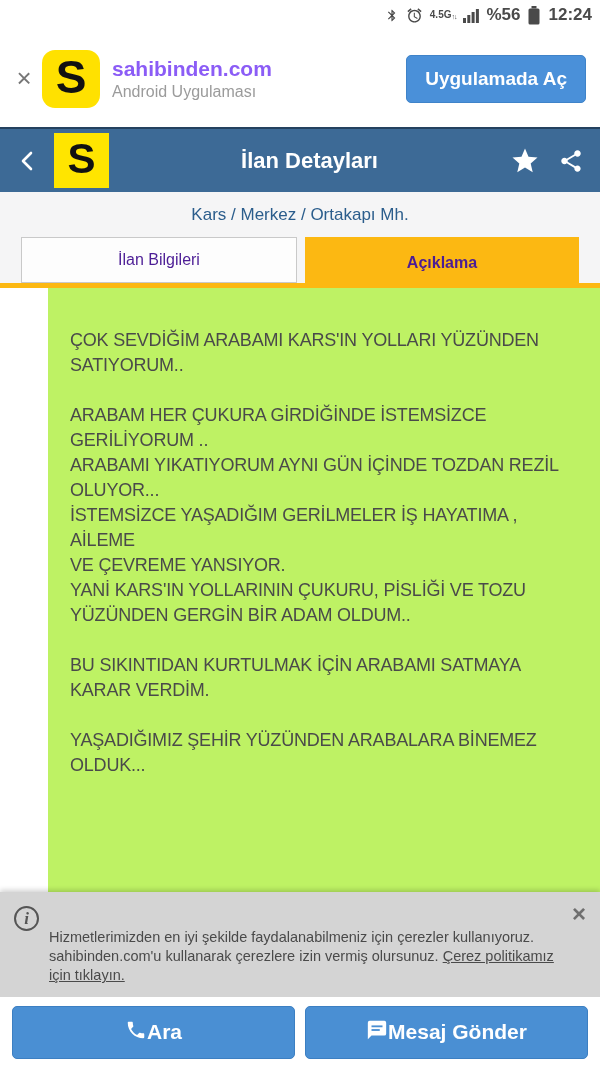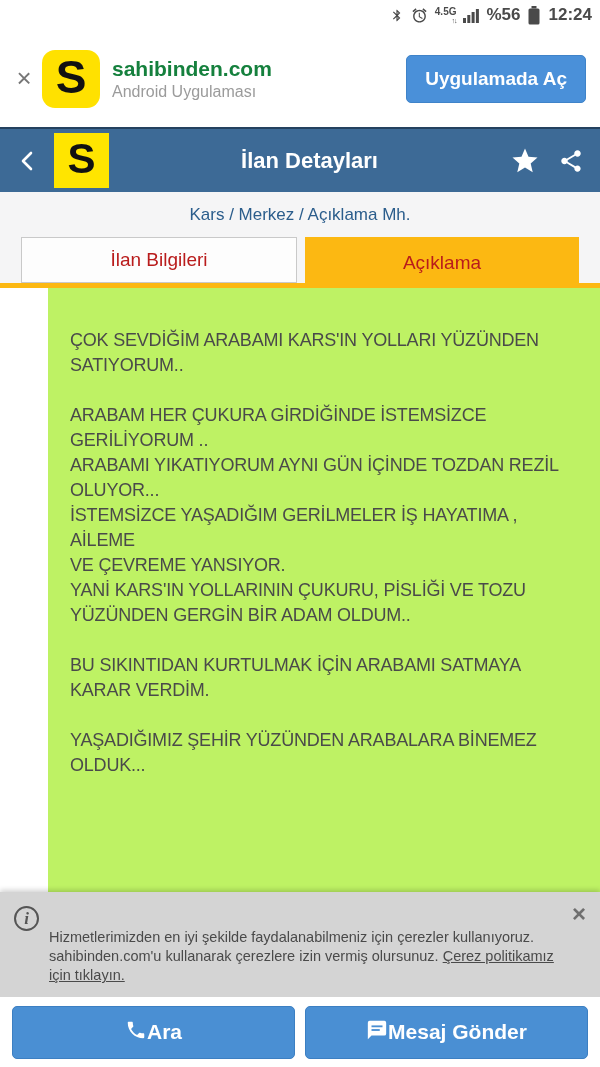--- a/index.html
+++ b/index.html
@@ -4,35 +4,35 @@
 <style>
   * { margin:0; padding:0; box-sizing:border-box; }
   html,body { width:600px; height:1067px; overflow:hidden; }
   body { font-family:"Liberation Sans", sans-serif; background:#fff; }
   .page { width:600px; height:1067px; display:flex; flex-direction:column; overflow:hidden; }
 
   
   .status-bar { height:30px; background:#fff; display:flex; align-items:center;
     justify-content:flex-end; gap:7px; padding:0 8px 0 0; color:#4a4a4a; flex:0 0 auto; }
   .status-bar svg { display:block; }
-  .net { display:flex; flex-direction:column; align-items:flex-end; line-height:1; }
+  .net { display:flex; align-items:flex-end; line-height:1; }
   .net .lbl { font-size:10px; font-weight:bold; }
   .net .arrows { font-size:7px; letter-spacing:-1px; }
   .st-num { font-size:17px; font-weight:bold; }
   .st-time { font-size:17px; font-weight:bold; margin-left:2px; }
 
   
   .app-banner { height:97px; background:#fff; display:flex; align-items:center;
     padding:0 14px 0 10px; flex:0 0 auto; }
   .banner-close { font-size:26px; color:#777; width:28px; text-align:center; cursor:pointer; }
   .logo-rounded { width:58px; height:58px; background:#ffe100; border-radius:13px;
     display:flex; align-items:center; justify-content:center; margin:0 12px 0 4px; }
   .logo-rounded span { font-size:46px; font-weight:900; color:#111; line-height:1; padding-bottom:4px; }
   .banner-text { flex:1; min-width:0; }
-  .banner-title { font-size:21px; font-weight:bold; color:#15803d; }
+  .banner-title { font-size:21px; font-weight:bold; color:#8b5cf6; }
   .banner-sub { font-size:16px; color:#9b9b9b; margin-top:2px; }
   .open-app { background:#4a90d9; color:#fff; border:1px solid #3f83c9; border-radius:5px;
     font-size:19px; font-weight:bold; padding:12px 18px; font-family:inherit; cursor:pointer; }
 
   
   .header { height:65px; background:#3d6a96; border-top:2px solid #24415f;
     display:flex; align-items:center; padding:0 16px; flex:0 0 auto; }
   .back-btn { width:34px; display:flex; align-items:center; cursor:pointer; }
   .logo-square { width:55px; height:55px; background:#ffe500; display:flex;
     align-items:center; justify-content:center; margin-left:4px; }
@@ -44,23 +44,23 @@
   
   .breadcrumb { height:45px; background:#f5f5f6; display:flex; align-items:center;
     justify-content:center; color:#2b5d8c; font-size:17px; flex:0 0 auto; }
 
   
   .tabs { position:relative; height:51px; background:#f5f5f6; display:flex;
     align-items:flex-start; gap:8px; padding:0 21px; flex:0 0 auto; }
   .tabs::after { content:""; position:absolute; left:0; right:0; bottom:0; height:5px;
     background:#fcb812; }
   .tab { flex:1; height:46px; background:#fdfdfd; border:1px solid #c9c9c9;
-    display:flex; align-items:center; justify-content:center; font-size:19px; color:#b91c1c;
+    display:flex; align-items:center; justify-content:center; font-size:16px; color:#4c1d95;
     cursor:pointer; }
-  .tab.active { height:51px; background:#fcb812; border:none; z-index:1; font-weight:normal; }
+  .tab.active { height:51px; background:#fcb812; border:none; z-index:1; font-weight:bold; }
 
   
   .content { flex:1 1 auto; background:#bef264; padding:40px 22px 10px 22px; overflow:hidden;
     color:#4a4a4a; font-size:18px; line-height:25px; letter-spacing:-0.2px;margin-left:48px; }
   .para { margin-bottom:25px; }
 
   
   .cookie-bar { flex:0 0 auto; background:#d4d4d4; box-shadow:0 -2px 5px rgba(0,0,0,.18);
     display:flex; align-items:flex-start; gap:10px; padding:12px 14px 12px 14px; }
   .info-icon { width:25px; height:25px; border:2px solid #555; border-radius:50%;
@@ -147,21 +147,21 @@
           </svg>
       </span>
       <span class="icon-btn">
         <svg width="26" height="26" viewBox="0 0 24 24">
             <path fill="#fff" d="M18 16.08c-.76 0-1.44.3-1.96.77L8.91 12.7c.05-.23.09-.46.09-.7s-.04-.47-.09-.7l7.05-4.11c.54.5 1.25.81 2.04.81 1.66 0 3-1.34 3-3s-1.34-3-3-3-3 1.34-3 3c0 .24.04.47.09.7L8.04 9.81C7.5 9.31 6.79 9 6 9c-1.66 0-3 1.34-3 3s1.34 3 3 3c.79 0 1.5-.31 2.04-.81l7.12 4.16c-.05.21-.08.43-.08.65 0 1.61 1.31 2.92 2.92 2.92 1.61 0 2.92-1.31 2.92-2.92s-1.31-2.92-2.92-2.92z"></path>
           </svg>
       </span>
     </div>
   </div>
 
-  <div class="breadcrumb">Kars / Merkez / Açıklama Mh.</div>
+  <div class="breadcrumb">Kars / Merkez / Ortakapı Mh.</div>
 
   <div class="tabs">
     <div class="tab">İlan Bilgileri</div>
     <div class="tab active">Açıklama</div>
   </div>
 
   <div class="content">
       <div class="para">ÇOK SEVDİĞİM ARABAMI KARS'IN YOLLARI YÜZÜNDEN<br>SATIYORUM..</div>
       <div class="para">ARABAM HER ÇUKURA GİRDİĞİNDE İSTEMSİZCE<br>GERİLİYORUM ..<br>ARABAMI YIKATIYORUM AYNI GÜN İÇİNDE TOZDAN REZİL<br>OLUYOR...<br>İSTEMSİZCE YAŞADIĞIM GERİLMELER İŞ HAYATIMA , AİLEME<br>VE ÇEVREME YANSIYOR.<br>YANİ KARS'IN YOLLARININ ÇUKURU, PİSLİĞİ VE TOZU<br>YÜZÜNDEN GERGİN BİR ADAM OLDUM..</div>
       <div class="para">BU SIKINTIDAN KURTULMAK İÇİN ARABAMI SATMAYA<br>KARAR VERDİM.</div>

